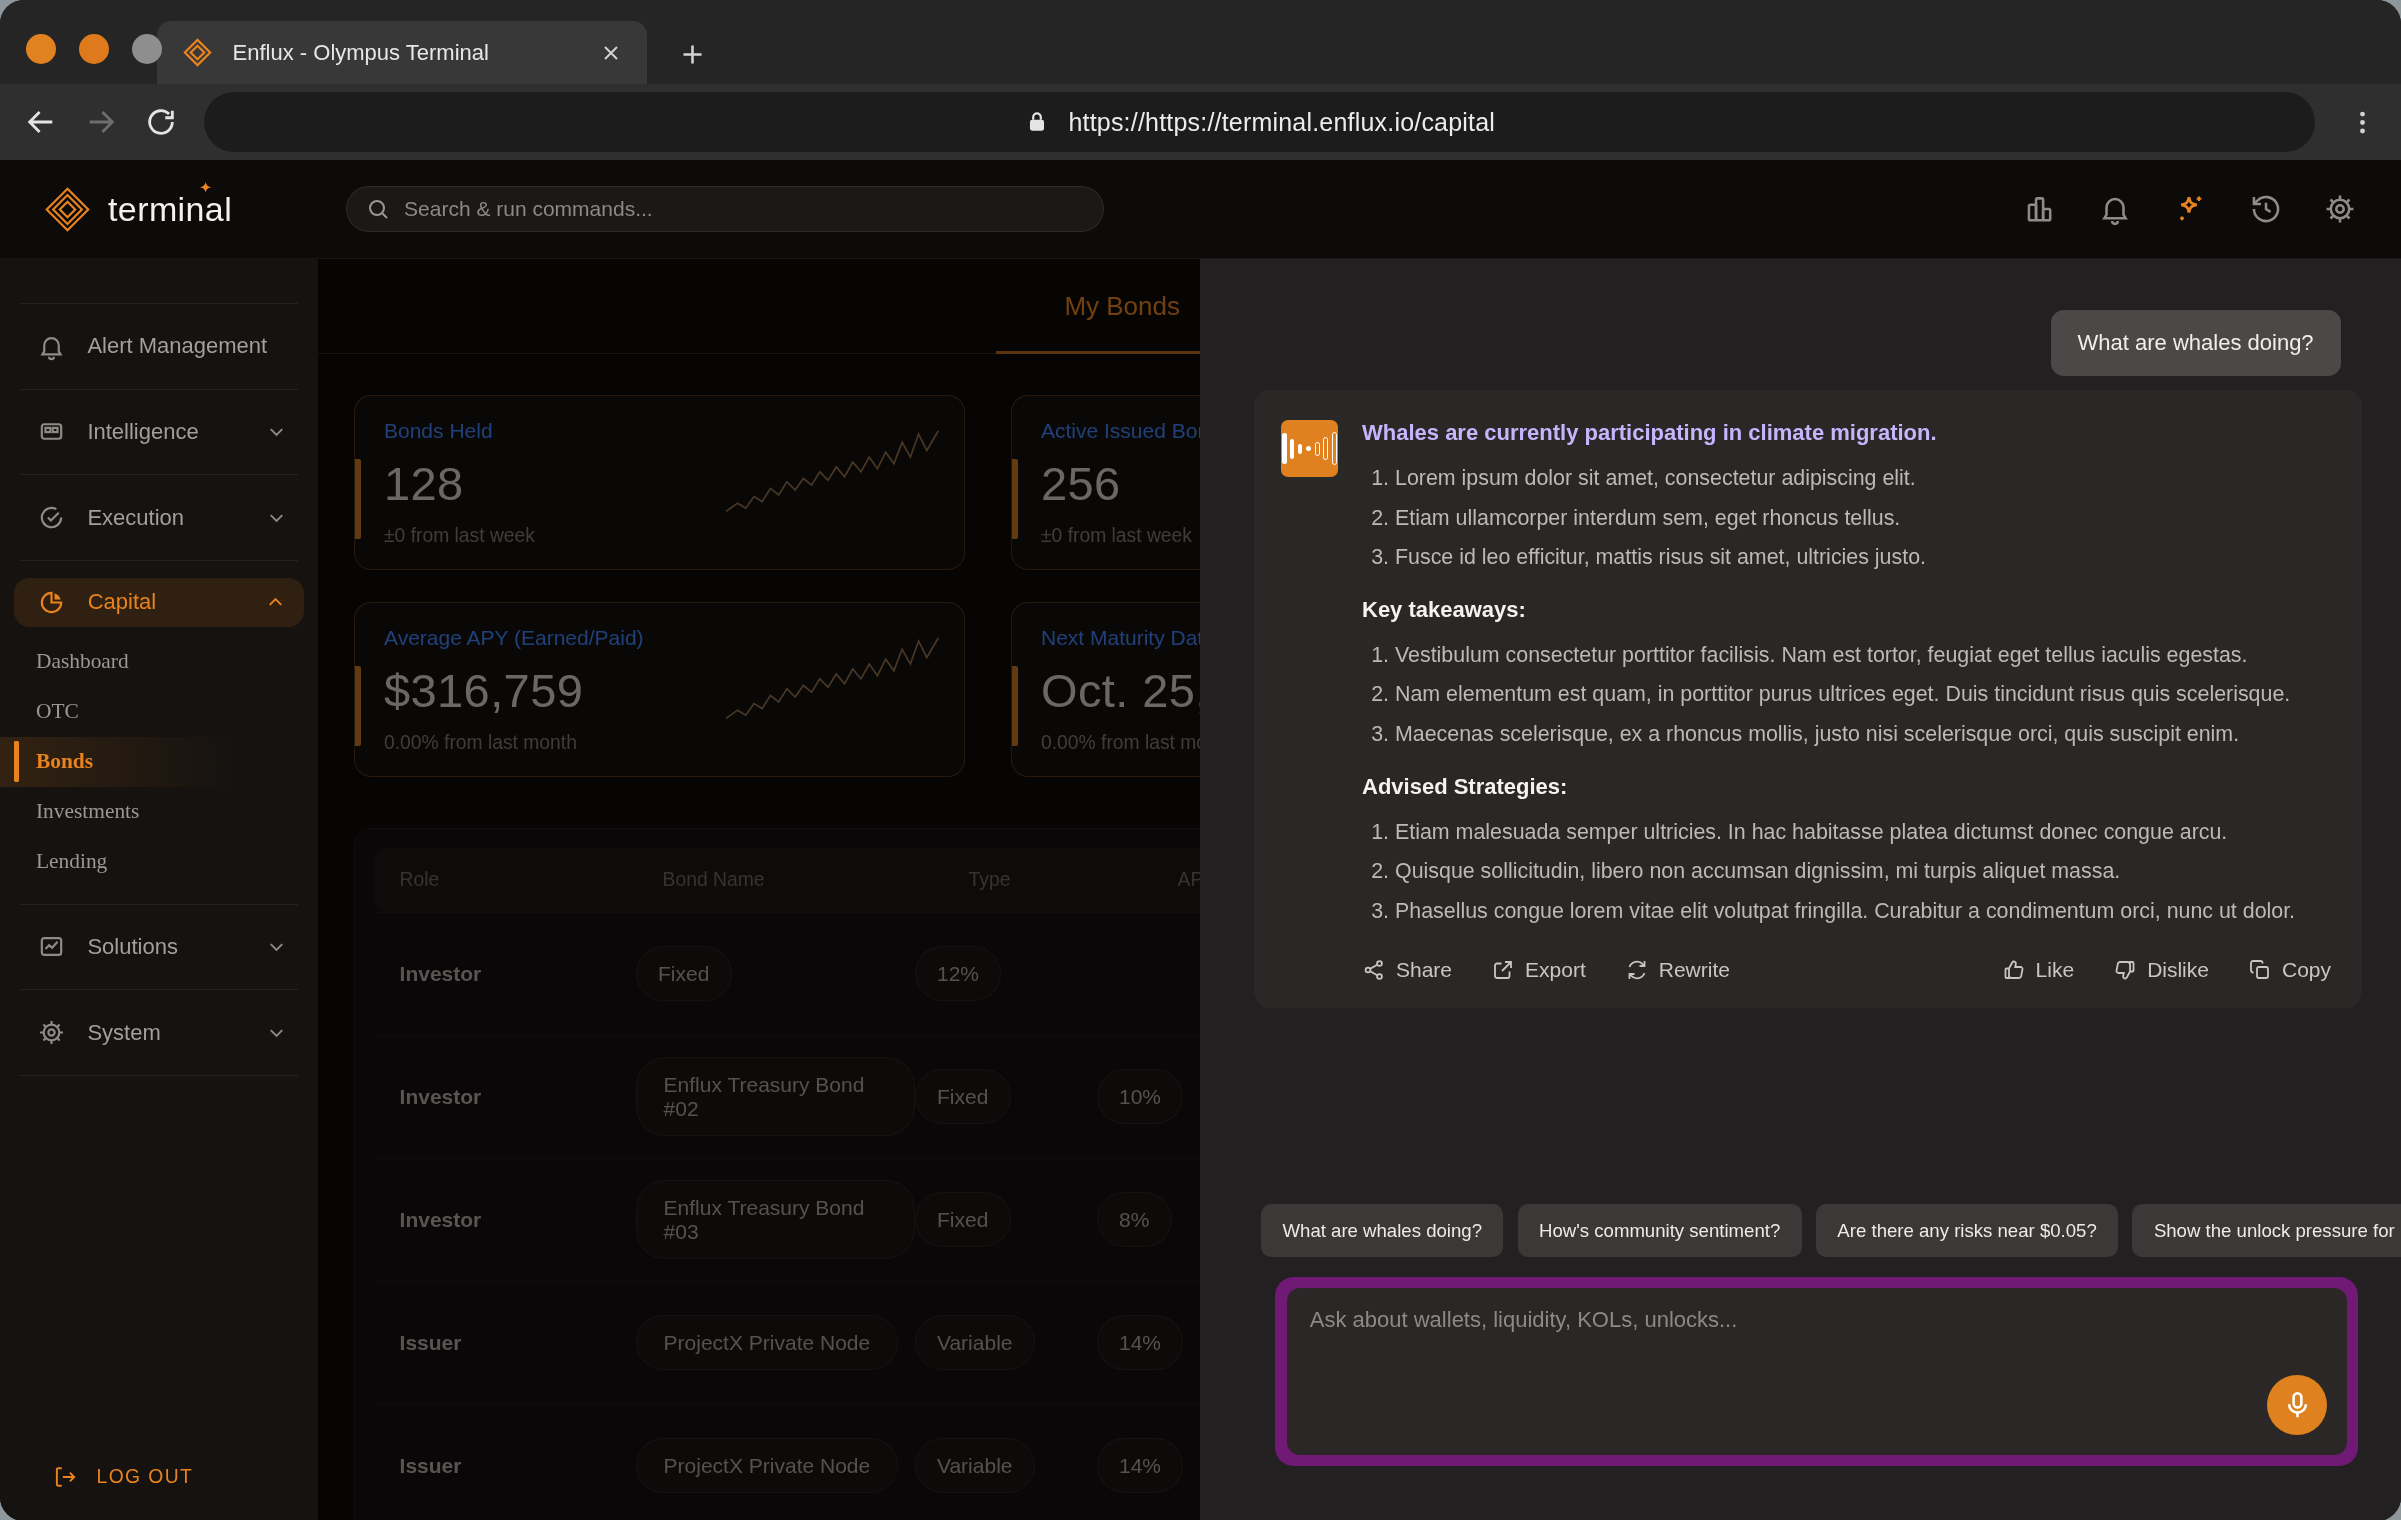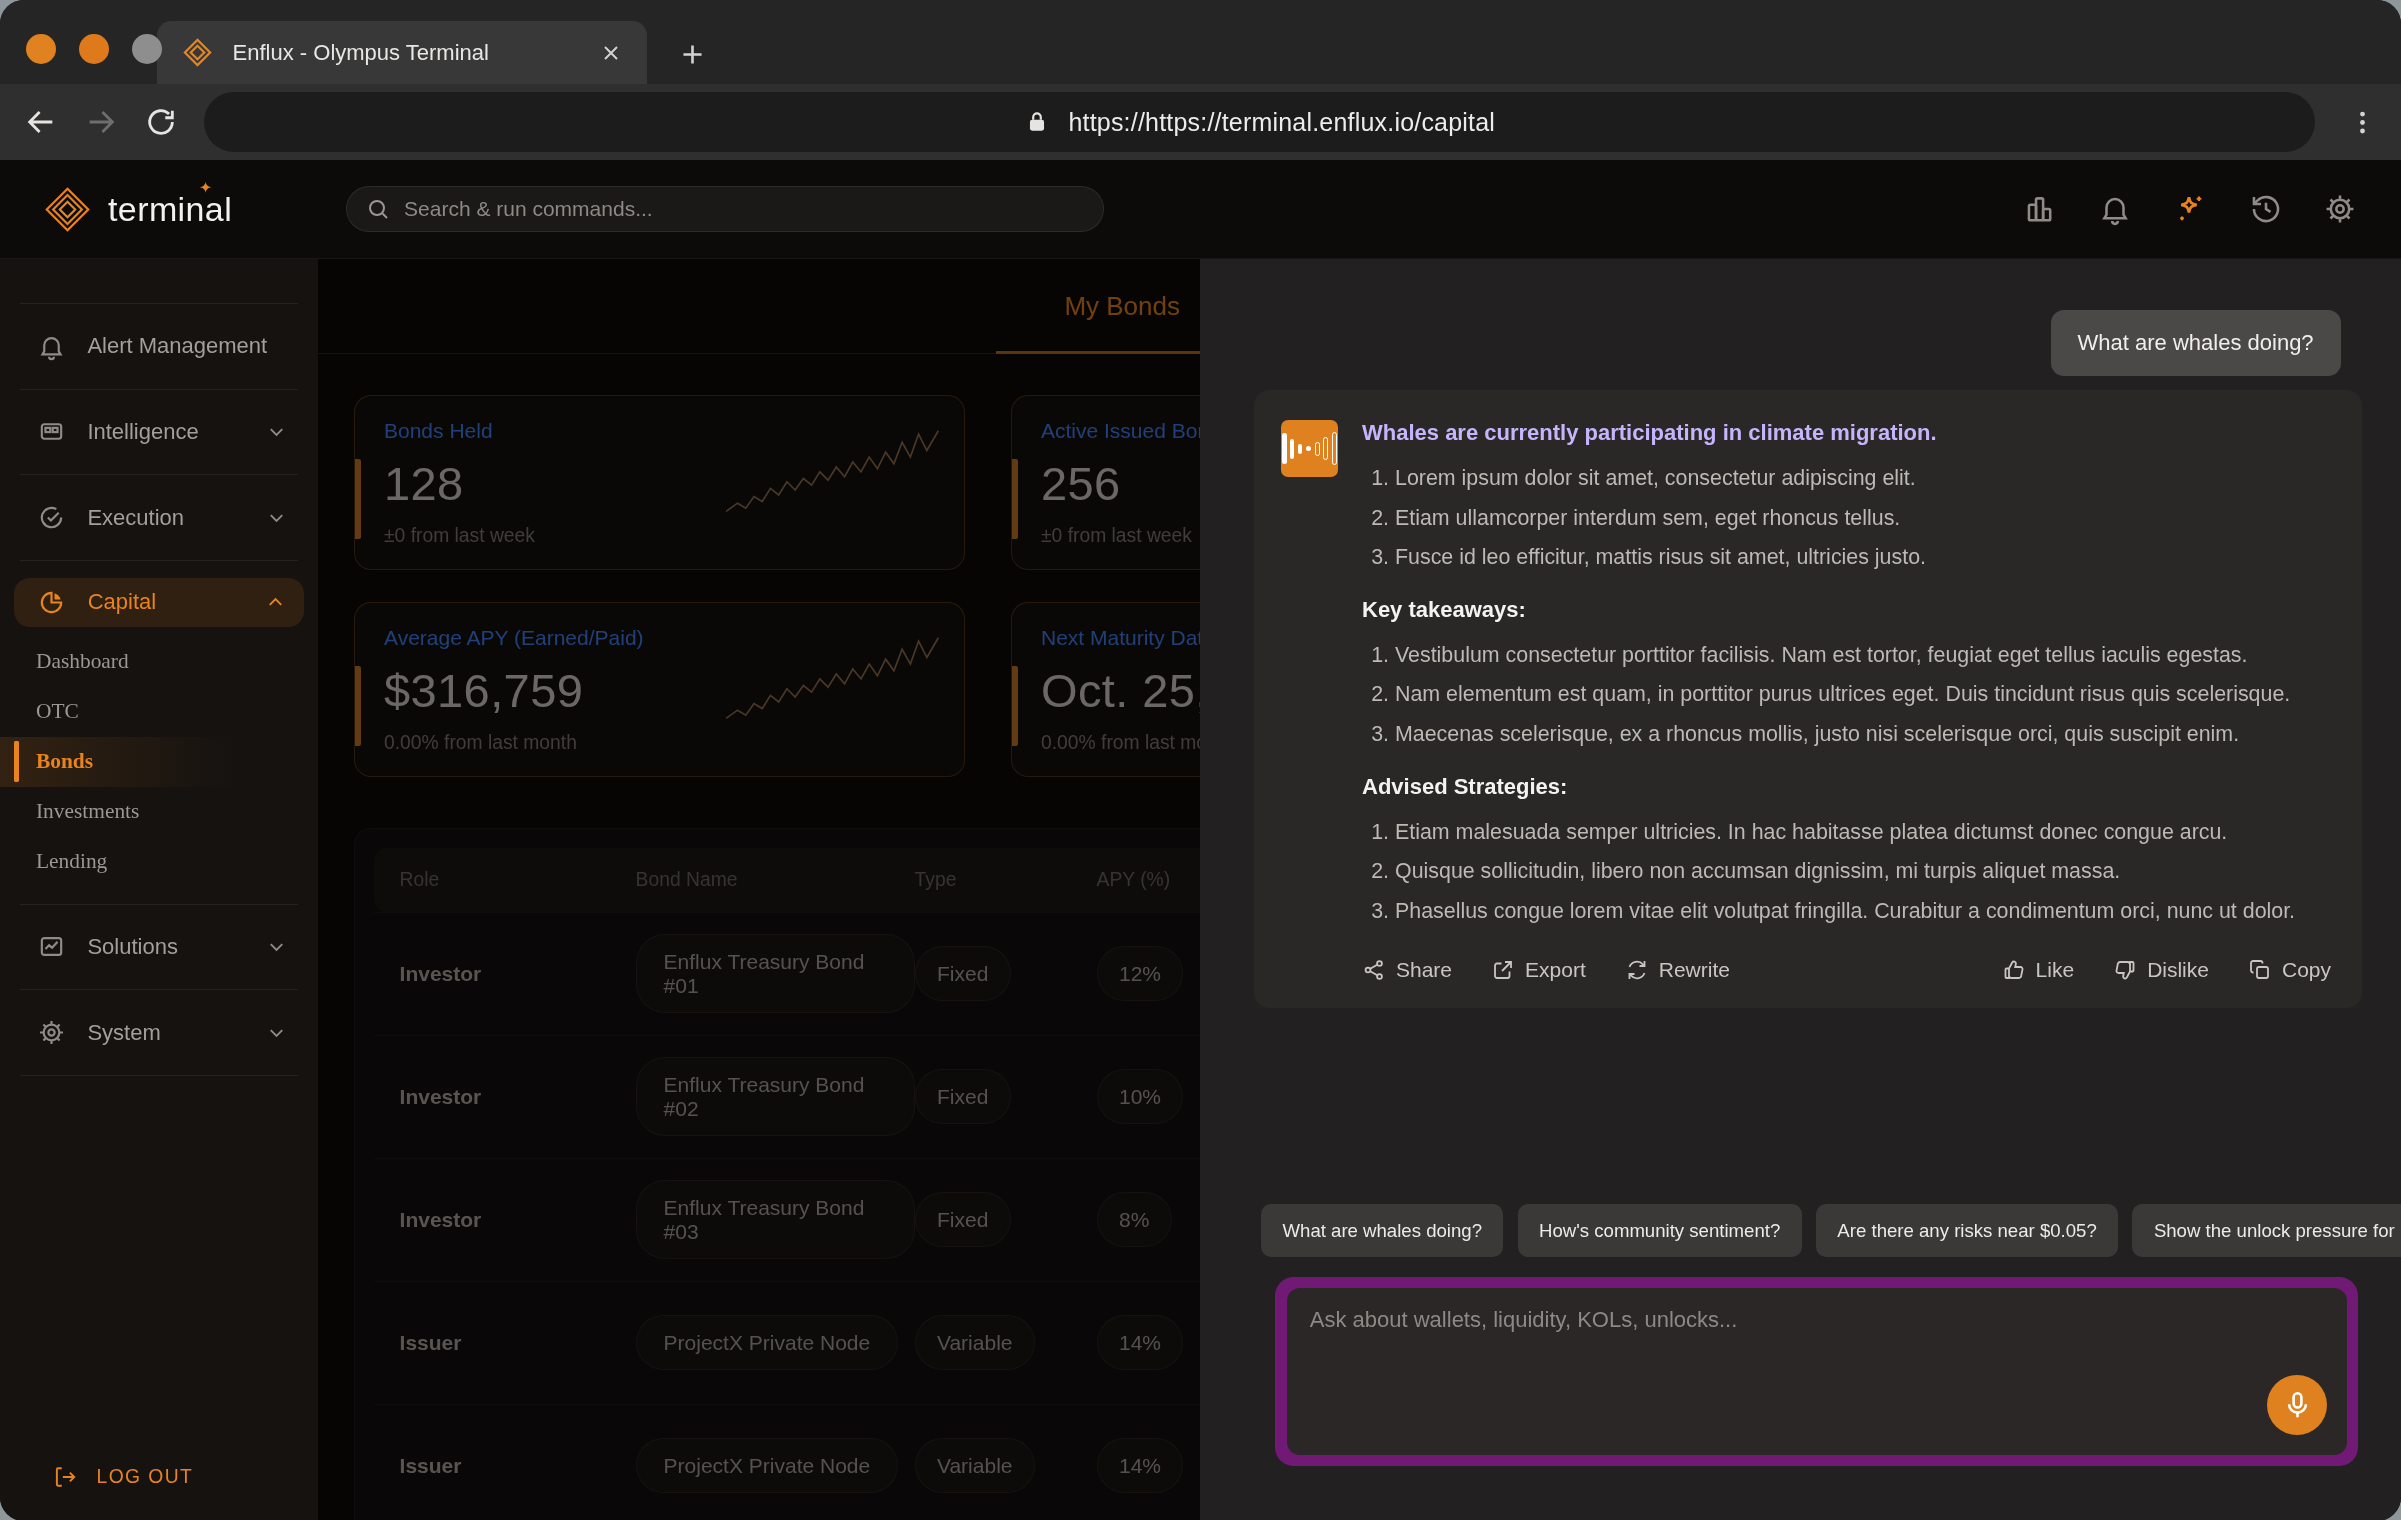--- a/index.html
+++ b/index.html
@@ -54,21 +54,21 @@
   .mtab-line { position:absolute; right:0; bottom:-0.7px; width:204px; height:2.9px; background:#B96A1E; }
   .cards { margin-top:41px; width:1269px; display:grid; grid-template-columns:611px 611px; gap:32px 46px; }
   .card { height:175px; background:#100E0C; border:0.7px solid rgba(224,130,32,0.30); border-radius:17px; position:relative; padding:23px 29px; overflow:hidden; }
   .card-label { color:#3b82f6; font-size:21px; }
   .card-accent { position:absolute; left:0; top:63px; width:5.7px; height:80px; background:#C97722; border-radius:0 2.1px 2.1px 0; }
   .card-value { margin-top:13px; color:#D8D4D0; font-size:47px; font-weight:400; letter-spacing:0.4px; }
   .card-delta { margin-top:14.3px; color:#7E7A76; font-size:19.3px; }
   .card-spark { position:absolute; right:24px; top:29px; width:214px; height:107px; }
 
   .dtable { margin-top:51px; width:1269px; background:#0E0C0B; border:0.7px solid rgba(255,255,255,0.05); border-radius:17px; padding:18.6px 0; }
-  .thead { margin:0 18.6px; height:64px; background:#181512; border-radius:13px; display:grid; grid-template-columns:236px 279px 182px 1fr; align-items:center; padding-left:26px; color:#6B6763; font-size:19.3px; }
+  .thead { margin:0 18.6px; height:64px; background:#181512; border-radius:13px; display:grid; grid-template-columns:236px 279px 182px 1fr; align-items:center; padding-left:26px; color:#6B6763; font-size:19.3px;gap:27px; }
   .trow { margin:0 18.6px; height:123px; display:grid; grid-template-columns:236px 279px 182px 1fr; align-items:center; padding-left:26px; border-top:0.7px solid rgba(255,255,255,0.05); }
   .trow:first-of-type { border-top:none; }
   .trole { color:#B0ACA8; font-size:21px; font-weight:600; }
   .pill { display:inline-block; width:fit-content; background:#161311; border:0.7px solid rgba(255,255,255,0.07); border-radius:29px; padding:14.3px 27px; color:#A9A5A1; font-size:21px; }
   .pill.small { padding:14.3px 21.4px; }
 
   
   .chat { width:1201px; background:#222020; display:flex; flex-direction:column; padding:0 39px 0 54px; }
   .bubble-user { margin-top:51px; margin-left:auto; margin-right:21.4px; background:#4B4947; border-radius:13px; padding:20px 27px; color:#F1EFED; font-size:22px; }
   .acard { margin-top:14.3px; background:#2A2827; border-radius:15.7px; padding:30px 31px 26px 27px; display:flex; gap:24px; }
@@ -384,21 +384,20 @@
 
       <div class="dtable">
         <div class="thead">
           <span>Role</span>
           <span>Bond Name</span>
           <span>Type</span>
           <span>APY (%)</span>
         </div>
         <div class="trow">
           <span class="trole">Investor</span>
-          <span class="pill">Enflux Treasury Bond #01</span>
           <span class="pill small">Fixed</span>
           <span class="pill small">12%</span>
         </div>
         <div class="trow">
           <span class="trole">Investor</span>
           <span class="pill">Enflux Treasury Bond #02</span>
           <span class="pill small">Fixed</span>
           <span class="pill small">10%</span>
         </div>
         <div class="trow">

